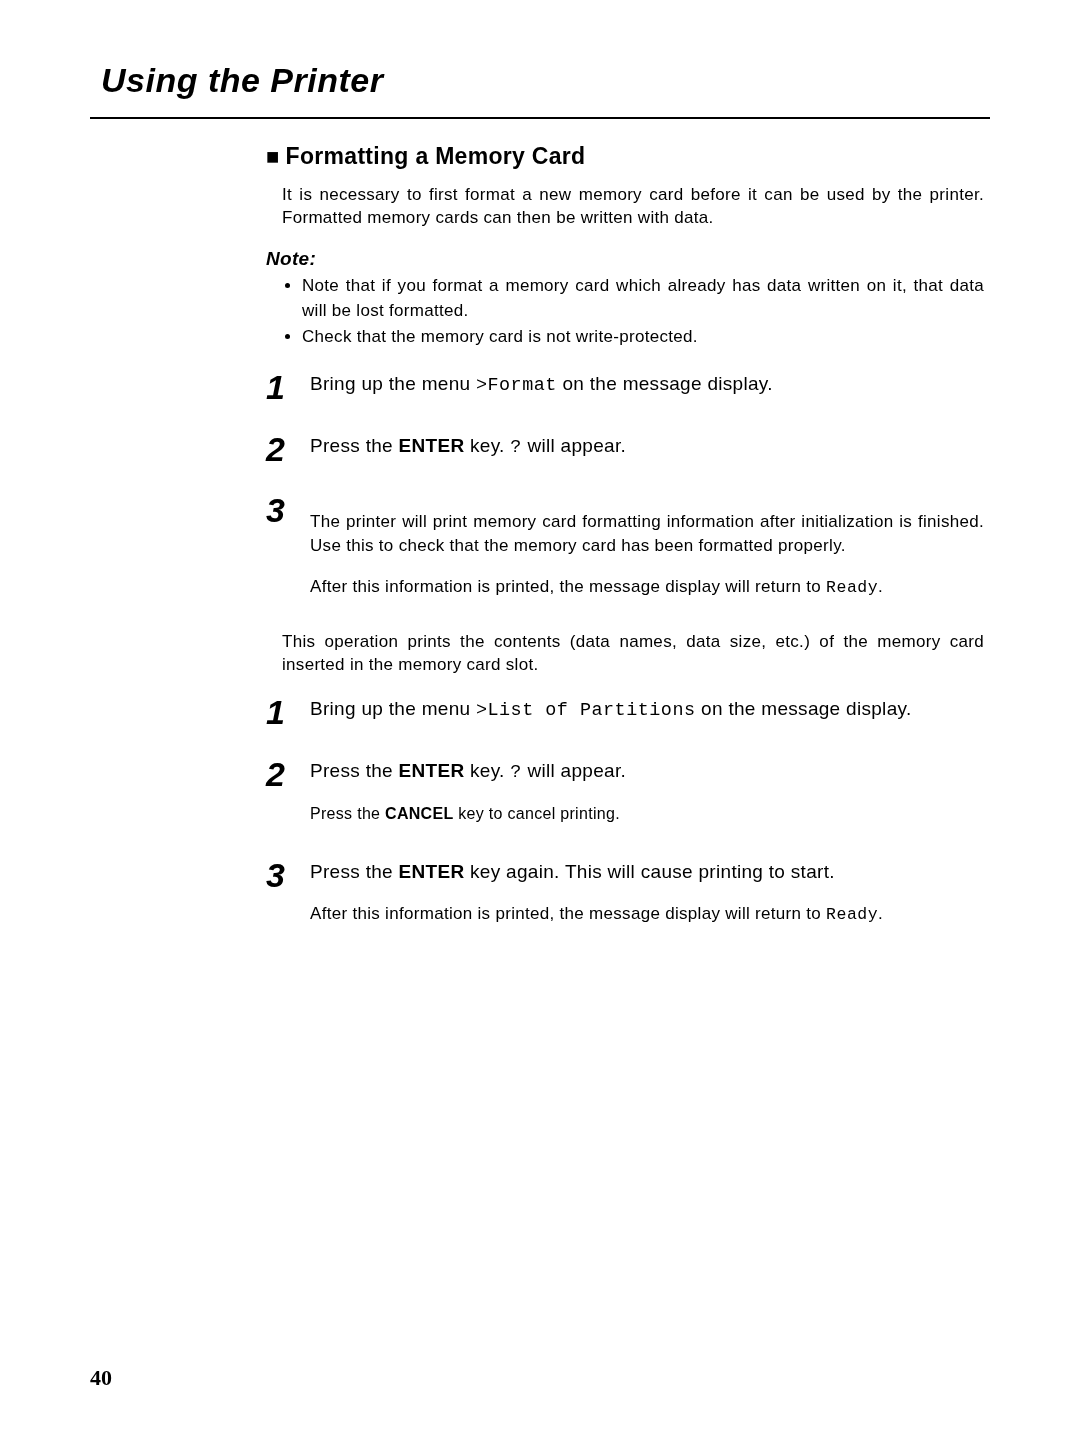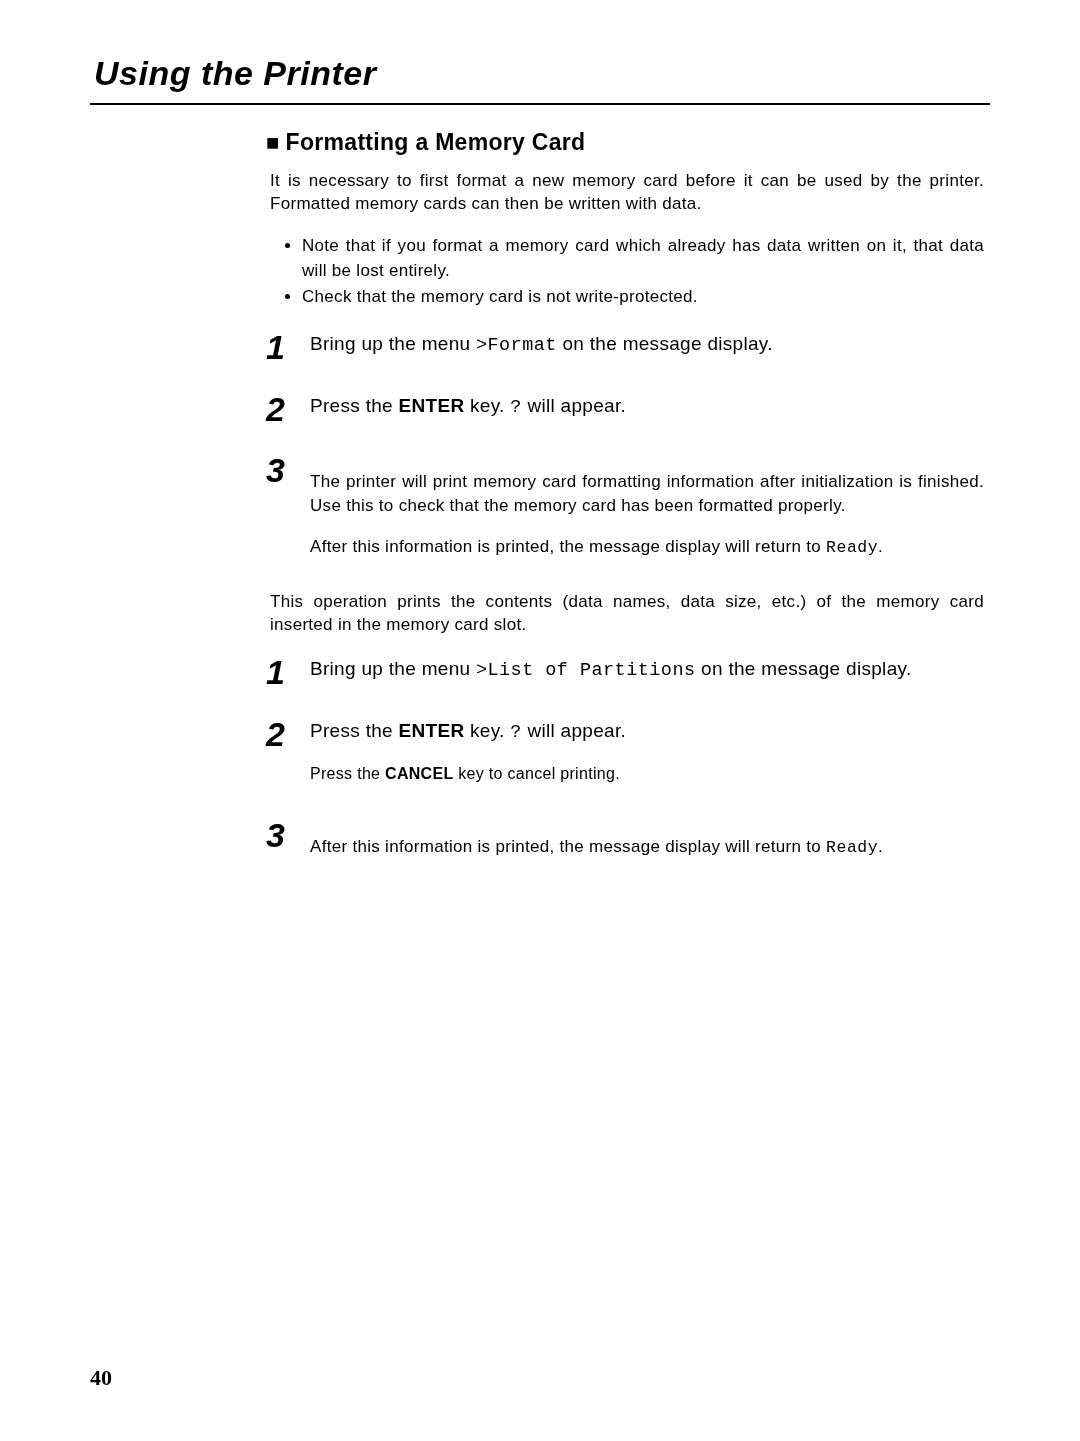--- a/index.html
+++ b/index.html
@@ -17,21 +17,21 @@
     position: relative;
     padding: 50px 90px 50px 90px;
     box-sizing: border-box;
   }
   .chapter-title {
     font-family: Arial, Helvetica, sans-serif;
     font-style: italic;
     font-weight: bold;
     font-size: 34px;
     letter-spacing: 0.5px;
-    margin: 4px;
+    margin: 11px;
     padding-bottom: 6px;
   }
   .hr-line {
     border: none;
     border-top: 2px solid #000;
     margin: 0 0 24px 0;
   }
   .content {
     margin-left: 176px;
     margin-right: 6px;
@@ -44,21 +44,21 @@
   }
   .section-heading .bullet {
     font-size: 22px;
     margin-right: 6px;
   }
   .body-text {
     font-size: 17px;
     line-height: 1.35;
     letter-spacing: 0.3px;
     text-align: justify;
-    margin: 0 0 18px 4px;
+    margin: 0 0 18px 16px;
   }
   .note-label {
     font-style: italic;
     font-weight: bold;
     font-size: 19px;
     margin: 14px 0 4px 0;
     letter-spacing: 0.3px;
   }
   ul.note-list {
     margin: 2px 0 20px 0;
@@ -127,22 +127,23 @@
   <hr class="hr-line">
 
   <div class="content">
 
     <div class="section-heading">
       <span class="bullet">■</span><span>Formatting a Memory Card</span>
     </div>
 
     <p class="body-text">It is necessary to first format a new memory card before it can be used by the printer. Formatted memory cards can then be written with data.</p>
 
+    <div class="note-label">Note:</div>
     <ul class="note-list">
-      <li>Note that if you format a memory card which already has data written on it, that data will be lost entirely.</li>
+      <li>Note that if you format a memory card which already has data written on it, that data will be lost formatted.</li>
       <li>Check that the memory card is not write-protected.</li>
     </ul>
 
     <div class="step">
       <div class="step-num">1</div>
       <div class="step-body">
         <p class="step-main">
           <span>Bring up the menu </span><span class="mono">&gt;Format</span><span> on the message display.</span>
         </p>
       </div>
@@ -187,20 +188,23 @@
         </p>
         <p class="step-sub small">
           <span> Press the </span><b>CANCEL</b><span> key to cancel printing.</span>
         </p>
       </div>
     </div>
 
     <div class="step">
       <div class="step-num">3</div>
       <div class="step-body">
+        <p class="step-main" style="margin-bottom:6px">
+          <span>Press the </span><b>ENTER</b><span> key again. This will cause printing to start.</span>
+        </p>
         <p class="step-sub">
           <span>After this information is printed, the message display will return to </span><span class="mono">Ready</span><span>.</span>
         </p>
       </div>
     </div>
 
   </div>
 
   <div class="page-number">40</div>
 

